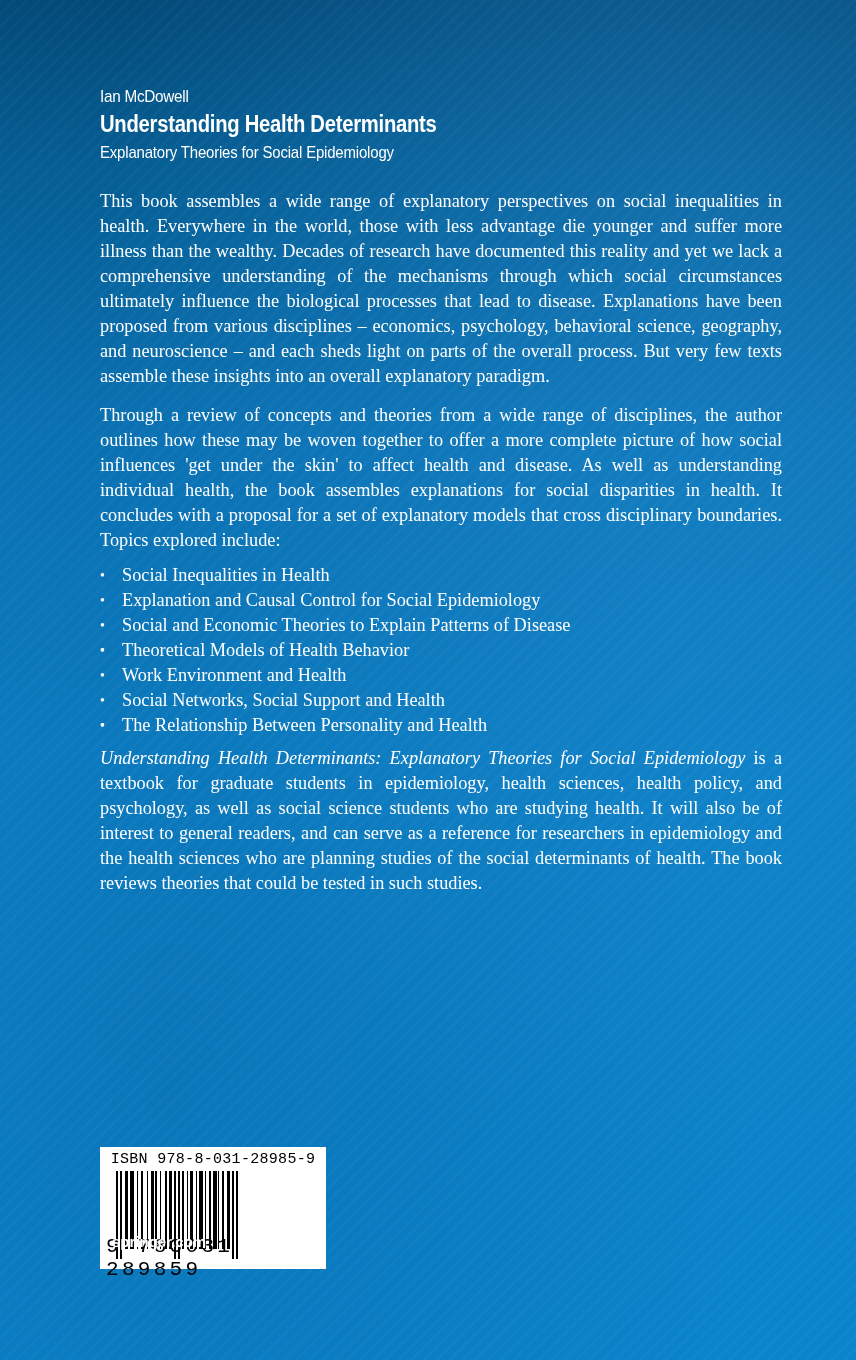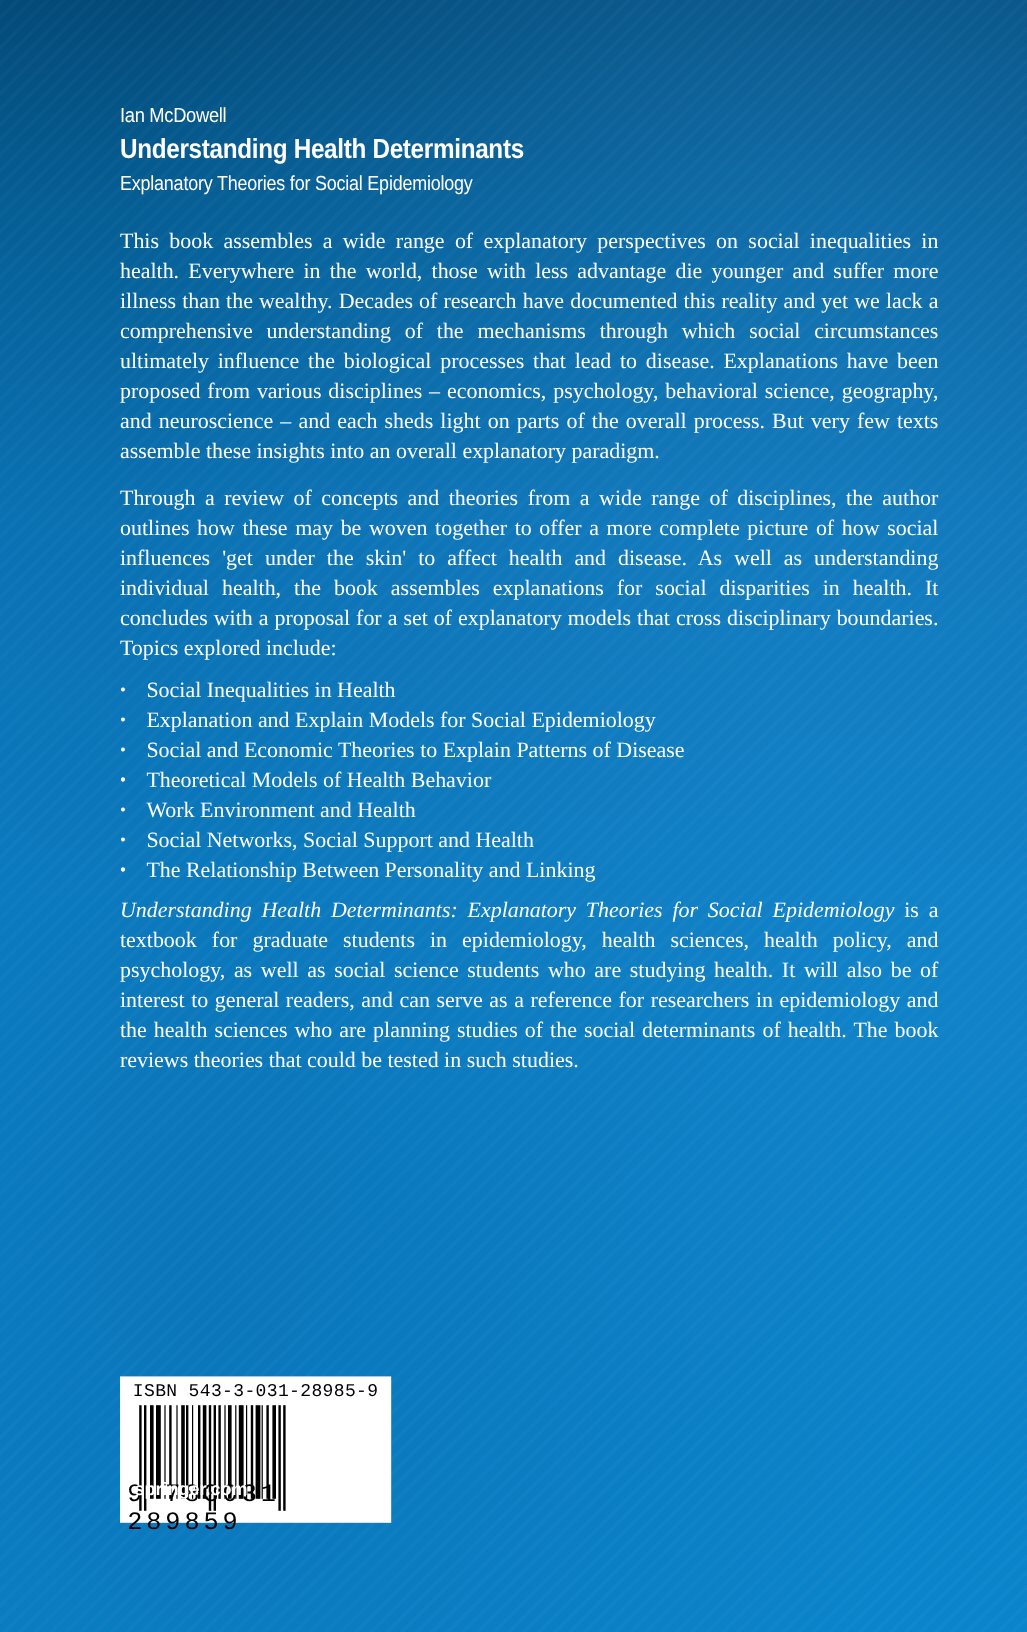--- a/index.html
+++ b/index.html
@@ -47,34 +47,34 @@
   <div class="author">Ian McDowell</div>
   <div class="title">Understanding Health Determinants</div>
   <div class="subtitle">Explanatory Theories for Social Epidemiology</div>
 </div>
 
 <div class="body">
   <p>This book assembles a wide range of explanatory perspectives on social inequalities in health.  Everywhere in the world, those with less advantage die younger and suffer more illness than the wealthy. Decades of research have documented this reality and yet we lack a comprehensive understanding of the mechanisms through which social circumstances ultimately influence the biological processes that lead to disease. Explanations have been proposed from various disciplines – economics, psychology, behavioral science, geography, and neuroscience – and each sheds light on parts of the overall process. But very few texts assemble these insights into an overall explanatory paradigm.</p>
   <p style="margin-bottom:10px;">Through a review of concepts and theories from a wide range of disciplines, the author outlines how these may be woven together to offer a more complete picture of how social influences 'get under the skin' to affect health and disease. As well as understanding individual health, the book assembles explanations for social disparities in health. It concludes with a proposal for a set of explanatory models that cross disciplinary boundaries. Topics explored include:</p>
   <ul class="topics">
     <li><span class="bullet">•</span><span>Social Inequalities in Health</span></li>
-    <li><span class="bullet">•</span><span>Explanation and Explain Models for Social Epidemiology</span></li>
+    <li><span class="bullet">•</span><span>Explanation and Causal Control for Social Epidemiology</span></li>
     <li><span class="bullet">•</span><span>Social and Economic Theories to Explain Patterns of Disease</span></li>
     <li><span class="bullet">•</span></li>
     <li><span class="bullet">•</span><span>Theoretical Models of Health Behavior</span></li>
     <li><span class="bullet">•</span><span>Work Environment and Health</span></li>
     <li><span class="bullet">•</span><span>Social Networks, Social Support and Health</span></li>
     <li><span class="bullet">•</span></li>
-    <li><span class="bullet">•</span><span>The Relationship Between Personality and Linking</span></li>
+    <li><span class="bullet">•</span><span>The Relationship Between Personality and Health</span></li>
   </ul>
   <p><span class="italic-title">Understanding Health Determinants: Explanatory Theories for Social Epidemiology</span><span> is a textbook for graduate students in epidemiology, health sciences, health policy, and psychology, as well as social science students who are studying health. It will also be of interest to general readers, and can serve as a reference for researchers in epidemiology and the health sciences who are planning studies of the social determinants of health. The book reviews theories that could be tested in such studies.</span></p>
 </div>
 
 <div class="barcode-box">
-  <div class="isbn-text">ISBN 543-3-031-28985-9</div>
+  <div class="isbn-text">ISBN 978-8-031-28985-9</div>
   <div class="bars">
     <span class="g" style="width:2px"></span>
       <span class="s" style="width:2px"></span>
       <span class="g" style="width:2px"></span>
       <span class="s" style="width:3px"></span>
     <span style="width:3px"></span>
       <span class="s" style="width:2px"></span>
       <span style="width:4px"></span>
       <span class="s" style="width:3px"></span>
       <span style="width:1px"></span>

